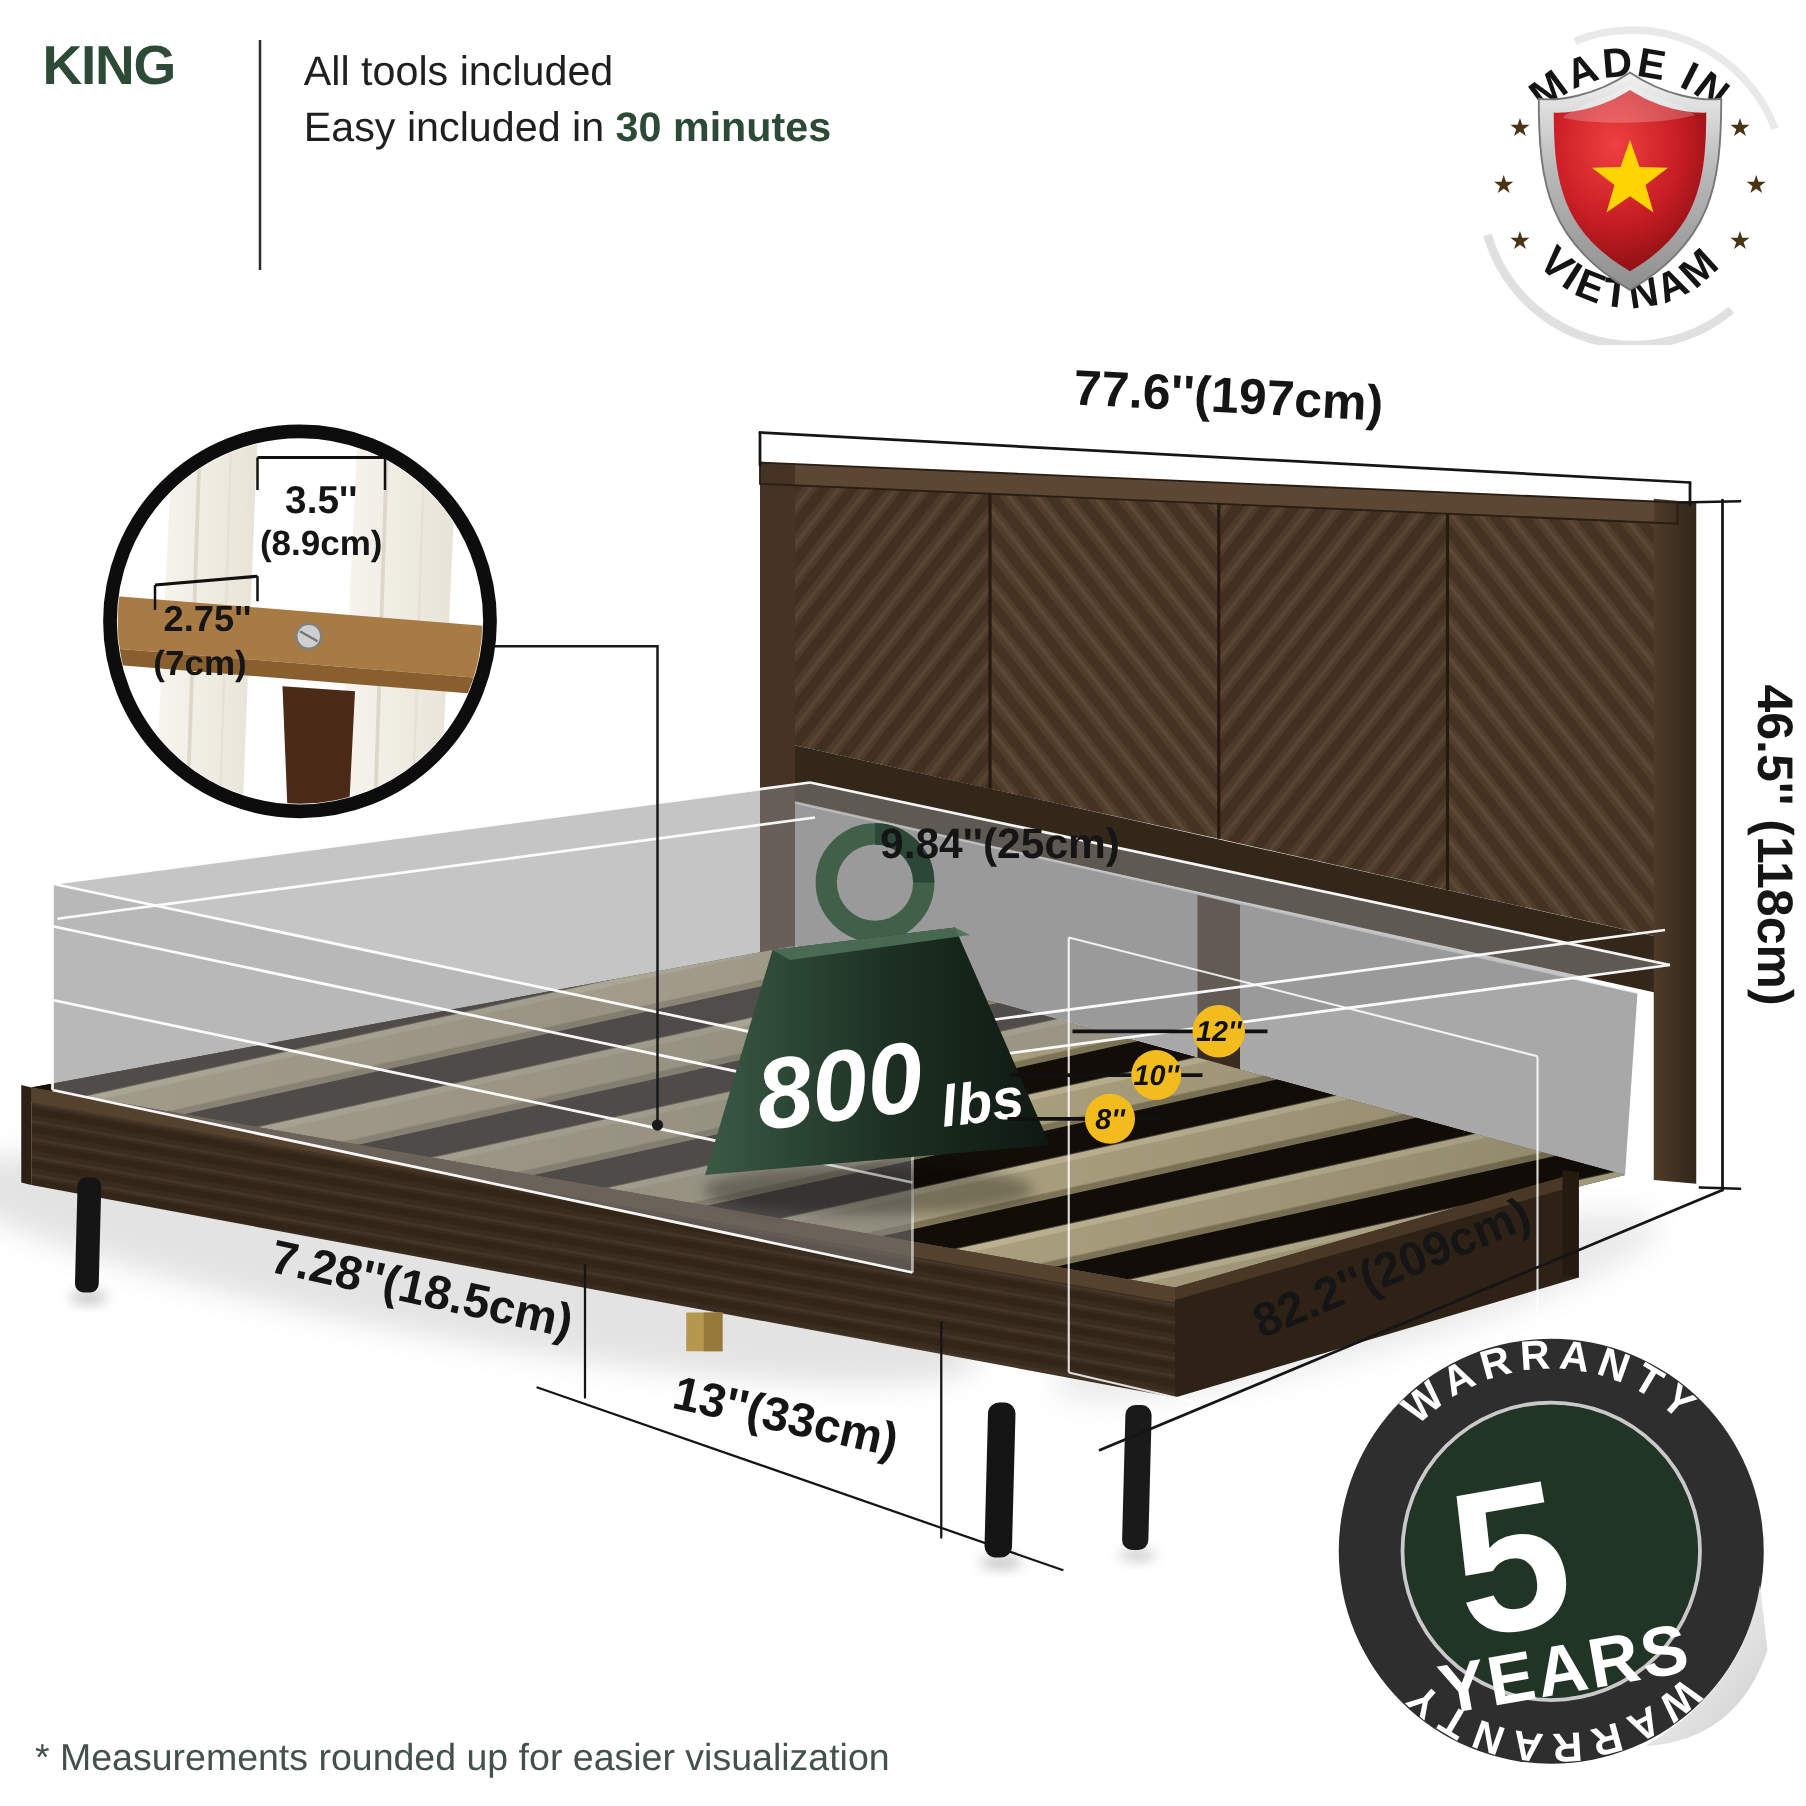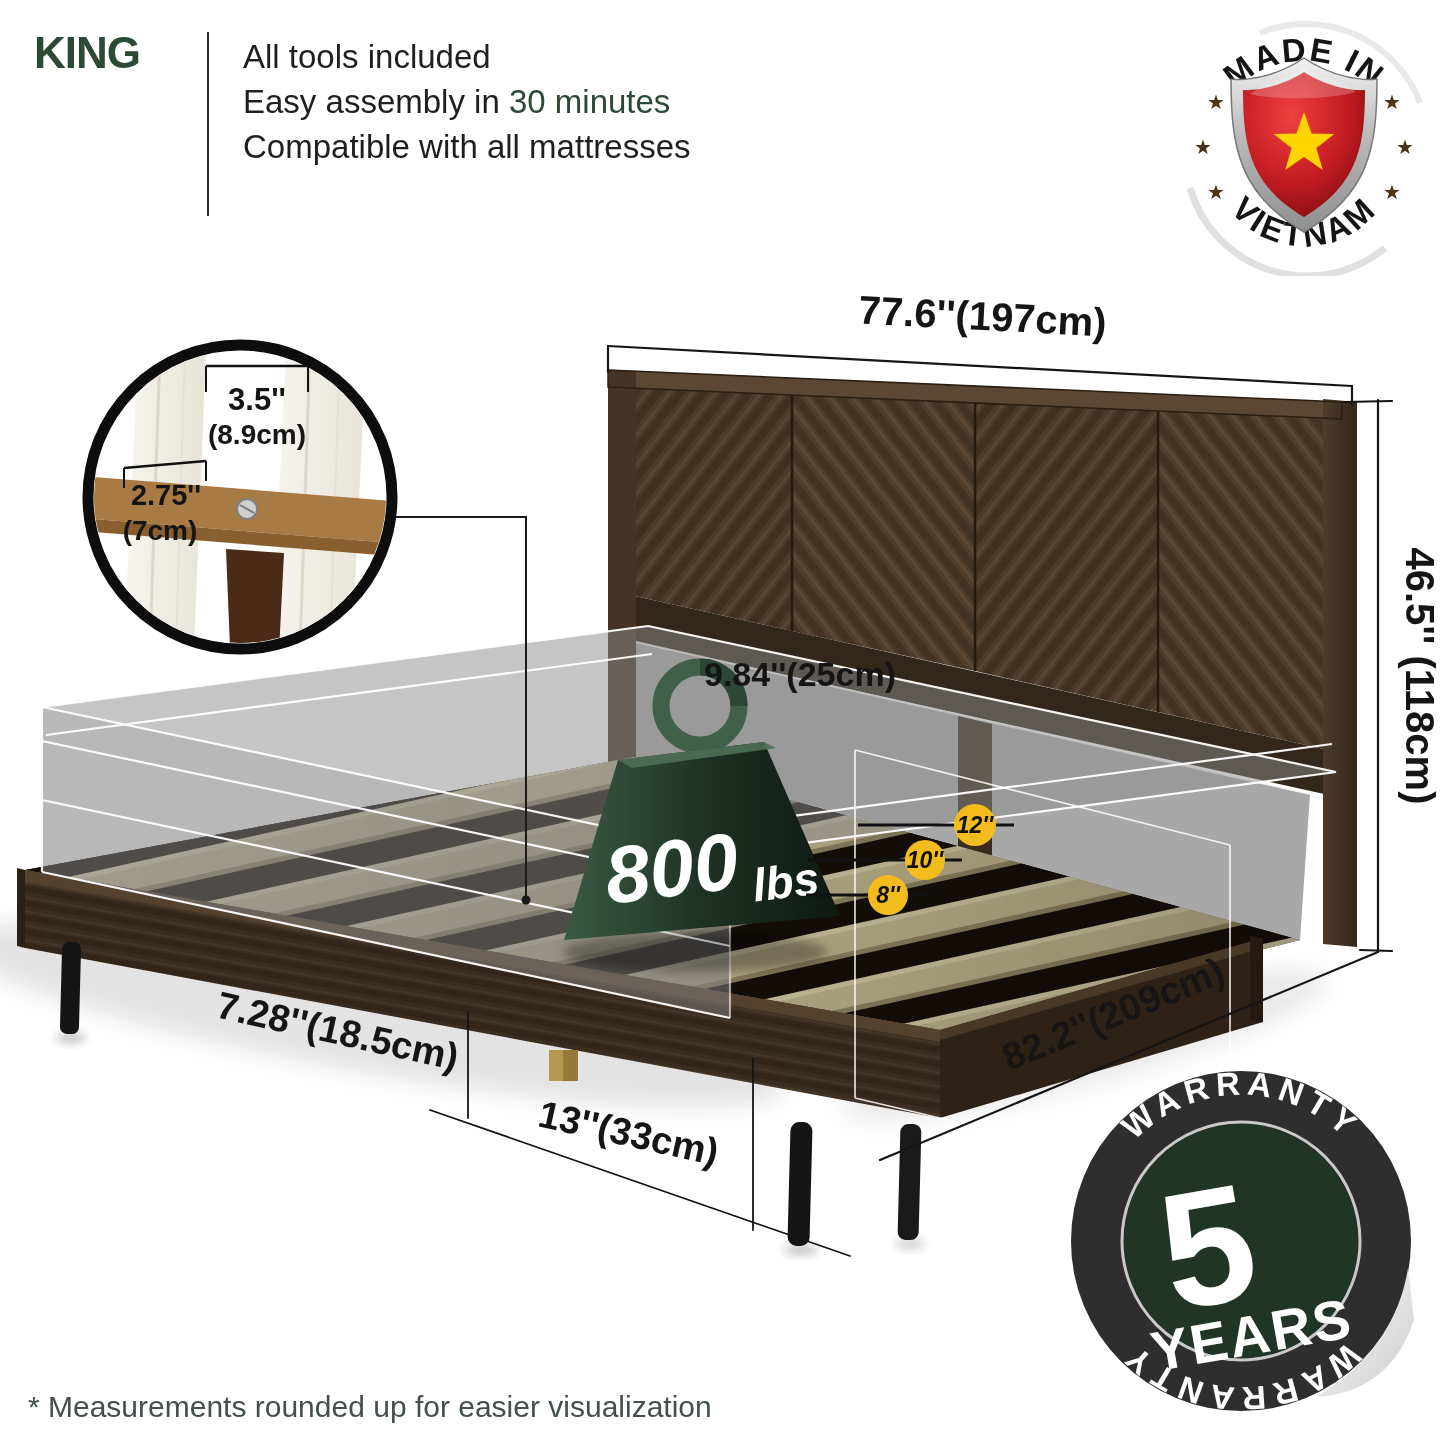--- a/index.html
+++ b/index.html
@@ -3,38 +3,37 @@
 <meta charset="utf-8">
 <style>
   html,body{margin:0;padding:0;background:#ffffff;}
   .canvas{position:relative;width:1445px;height:1445px;background:#ffffff;overflow:hidden;
           font-family:"Liberation Sans",sans-serif;}
   .abs{position:absolute;}
   
   .king{left:34px;top:28px;font-size:44px;font-weight:700;letter-spacing:-1px;color:#2c4a35;}
   .vdivider{left:207px;top:32px;width:2px;height:184px;background:#2b2b2b;}
   .features{left:231px;top:34px;font-size:33px;line-height:45px;color:#1f1f1f;white-space:nowrap;margin-left:12px;}
-  .features b{font-weight:400;color:#2c4a35;}
+  .features b{font-weight:700;color:#2c4a35;}
   
   .footnote{left:28px;top:1390px;font-size:30px;color:#44514a;}
   svg text{font-family:"Liberation Sans",sans-serif;}
   .dim{font-weight:700;fill:#151515;}
   .star-glyph{font-family:"DejaVu Sans",sans-serif;}
 </style>
 </head>
 <body>
 
 <div class="canvas">
 
   <div class="abs king">KING</div>
   <div class="abs vdivider"></div>
   <div class="abs features">
     <div><span>All tools included</span><b></b><span></span></div>
-    <div><span>Easy assembly in </span><b>30 minutes</b><span></span></div>
-    <div><span>Compatible with all mattresses</span><b></b><span></span></div>
+    <div><span>Easy included in </span><b>30 minutes</b><span></span></div>
   </div>
 
   <svg class="abs" style="left:1170px;top:8px;" width="268" height="268" viewBox="0 0 268 268">
     <defs>
       <radialGradient id="redShield" cx="40%" cy="30%" r="80%">
         <stop offset="0%" stop-color="#ef4040"></stop>
           <stop offset="55%" stop-color="#c61d23"></stop>
           <stop offset="100%" stop-color="#7c0c10"></stop>
       </radialGradient>
       <linearGradient id="silver" x1="0" y1="0" x2="0" y2="1">

